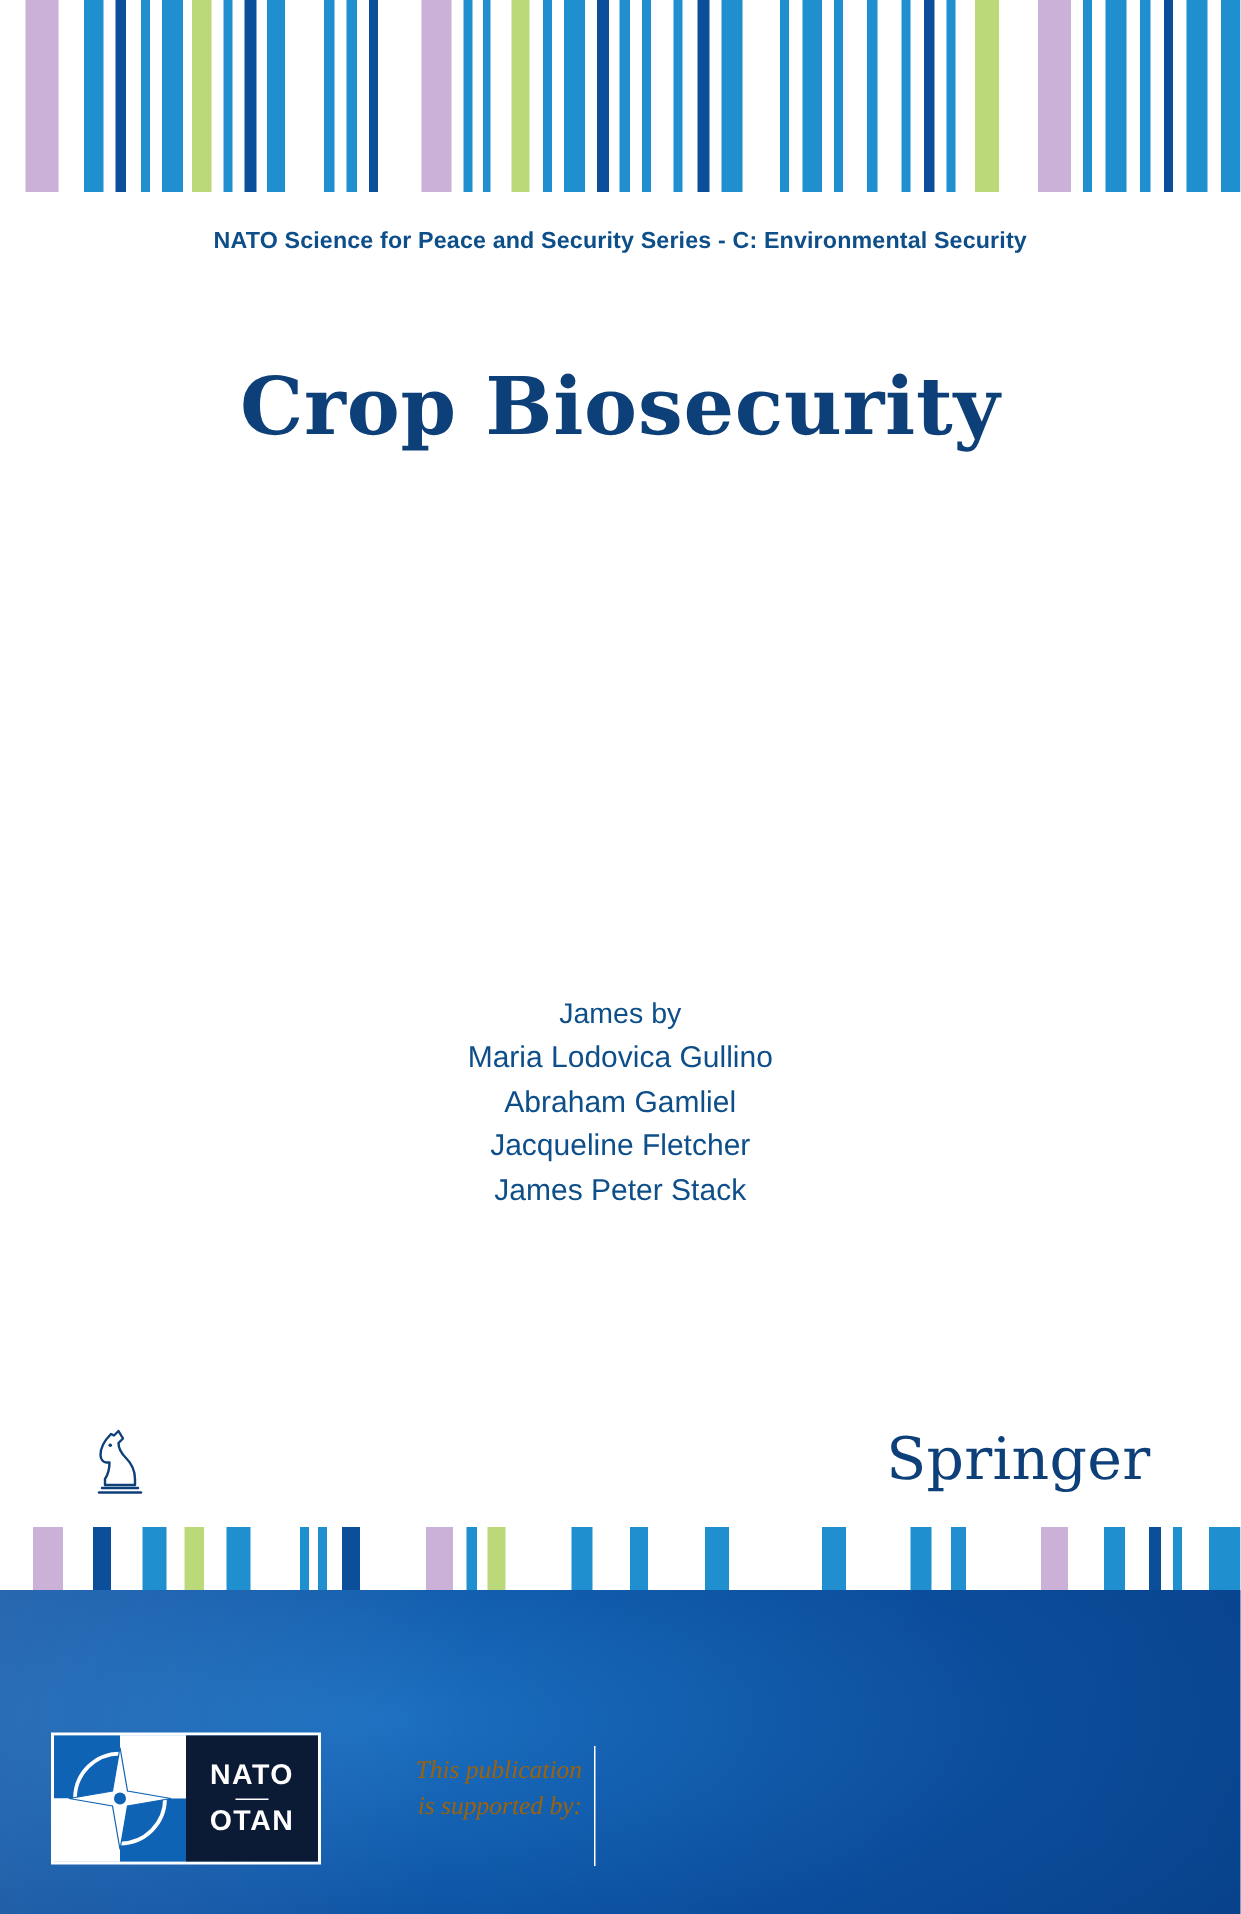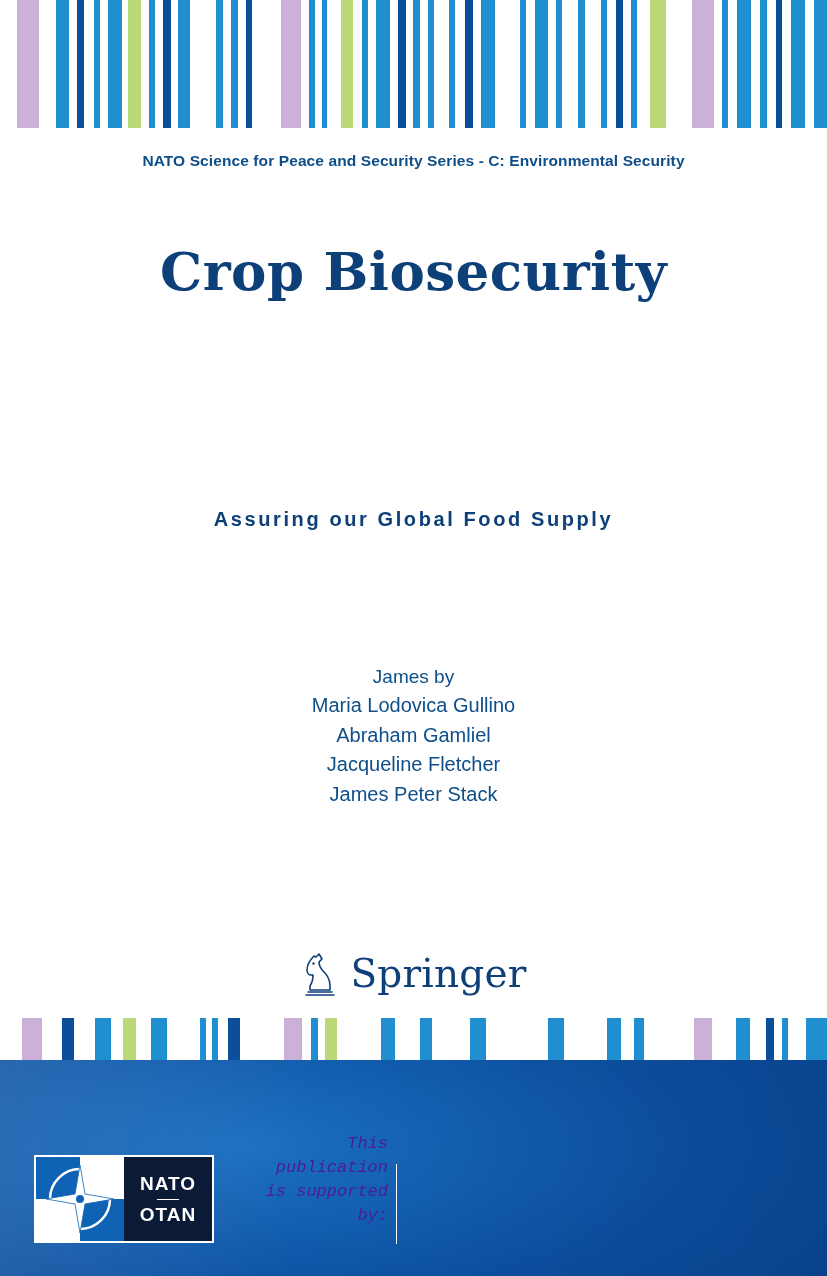--- a/index.html
+++ b/index.html
@@ -97,21 +97,21 @@
   }
 
   
   .springer {
     position: absolute;
     left: 60px;
     top: 948px;
     width: 707px;
     display: flex;
     align-items: center;
-    justify-content: center;
+    justify-content: space-between;
     gap: 10px;
   }
   .springer .knight {
     width: 40px;
     height: 52px;
     display: block;
   }
   .springer .wordmark {
     color: #0d3f78;
     font-family: "DejaVu Serif", serif;
@@ -205,25 +205,25 @@
   .nato-logo .text-box .divider {
     width: 22px;
     height: 1px;
     background: #ffffff;
     margin: 3px 0;
   }
 
   .support-text {
     position: absolute;
     left: 240px;
-    top: 1132px;
+    top: 1168px;
     width: 148px;
     text-align: right;
-    color: #4c1d95;
-    font-family: Liberation Mono, monospace;
+    color: #a16207;
+    font-family: Liberation Serif, serif;
     font-style: italic;
     font-size: 17px;
     line-height: 24px;
     z-index: 3;
   }
   .support-rule {
     position: absolute;
     left: 396px;
     top: 1164px;
     width: 1px;
@@ -291,21 +291,20 @@
       <div class="bar" style="left: 760px; width: 7px; background: rgb(31, 143, 208);"></div>
       <div class="bar" style="left: 776px; width: 6px; background: rgb(11, 79, 154);"></div>
       <div class="bar" style="left: 791px; width: 14px; background: rgb(31, 143, 208);"></div>
       <div class="bar" style="left: 814px; width: 13px; background: rgb(31, 143, 208);"></div>
     </div>
 
   <div class="series">NATO Science for Peace and Security Series - C: Environmental Security</div>
 
   <div class="title">Crop Biosecurity</div>
 
-  <div class="subtitle">Assuring our Global Food Supply</div>
 
   <div class="editors">
     <div class="edited-by">James by</div>
     <div>Maria Lodovica Gullino</div>
     <div>Abraham Gamliel</div>
     <div>Jacqueline Fletcher</div>
     <div>James Peter Stack</div>
   </div>
 
   <div class="springer">

